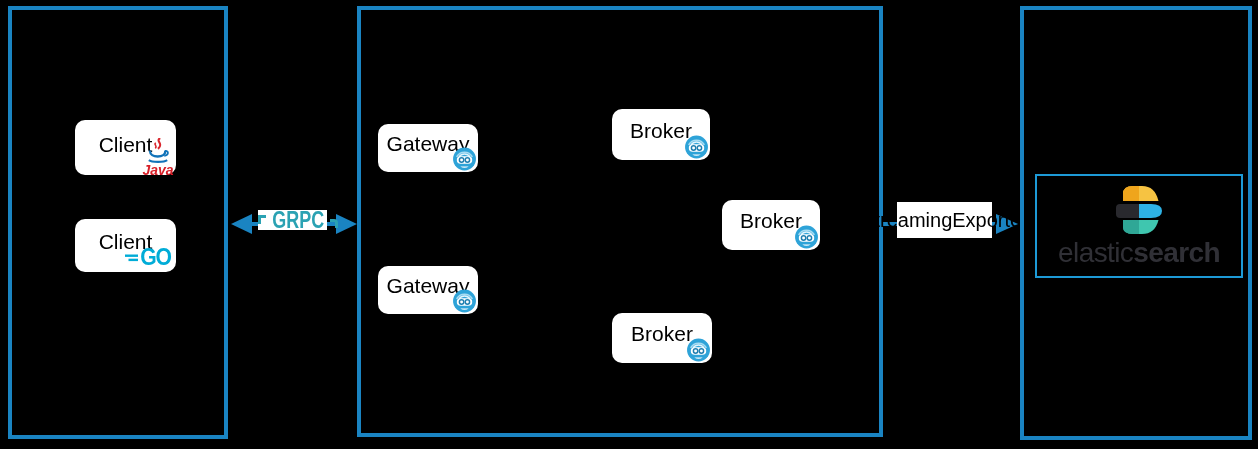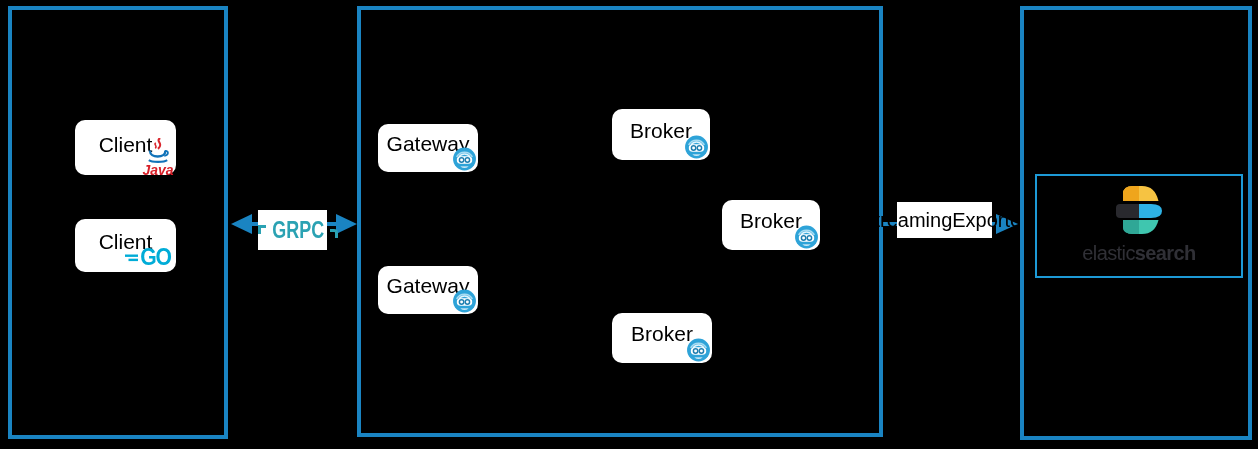--- a/index.html
+++ b/index.html
@@ -50,40 +50,40 @@
   #grpc-arrow .ah-left{left:0;top:2px;border-right:21px solid #1a84c2;
       border-top:10px solid transparent;border-bottom:10px solid transparent;}
   #grpc-arrow .ah-right{right:0;top:2px;border-left:21px solid #1a84c2;
       border-top:10px solid transparent;border-bottom:10px solid transparent;}
   #exp-arrow{left:880px;top:214px;width:138px;height:20px;}
   #exp-arrow .shaft{left:0;right:12px;top:8px;}
   #exp-arrow .ah-right{right:0;top:0;border-left:22px solid #1a84c2;
       border-top:10px solid transparent;border-bottom:10px solid transparent;}
 
   
-  #grpc-label{left:258px;top:210px;width:69px;height:40px;background:#fff;
+  #grpc-label{left:258px;top:210px;width:69px;height:20px;background:#fff;
       display:flex;align-items:center;justify-content:flex-start;}
   .grpc-text{font-size:23px;font-weight:700;color:#2ba2b3;transform:scaleX(.78);
       letter-spacing:0;line-height:23px;}
   .hk{box-sizing:border-box;flex:0 0 auto;}
   .hk-l{width:8px;height:9px;border-top:3.5px solid #2ba2b3;border-left:3.5px solid #2ba2b3;
       margin-right:-1px;transform:translateY(-1px);}
   .hk-r{width:8px;height:9px;border-top:3.5px solid #2ba2b3;border-right:3.5px solid #2ba2b3;
       border-top-right-radius:4px;margin-left:-1px;transform:translateY(3px);}
 
   
   #exp-label{left:897px;top:202px;width:95px;height:36px;flex-direction:row;
       line-height:22px;}
 
   
   #es-frame{position:absolute;left:1033px;top:172px;width:208px;height:104px;
       border:2px solid #1d9ad6;box-sizing:border-box;display:flex;flex-direction:column;
       align-items:center;justify-content:flex-start;}
   .es-mark{margin-top:9px;}
-  .es-word{margin-top:4px;font-size:20px;letter-spacing:-0.6px;color:#303036;line-height:28px;}
+  .es-word{margin-top:4px;font-size:28px;letter-spacing:-0.6px;color:#303036;line-height:28px;}
   .es-word .bold{font-weight:700;}
 </style>
 </head>
 <body>
 
 <div class="stage">
 
   <div class="bigbox" id="box-clients">
     <div class="node" id="client-java">
       <span>Client</span>

